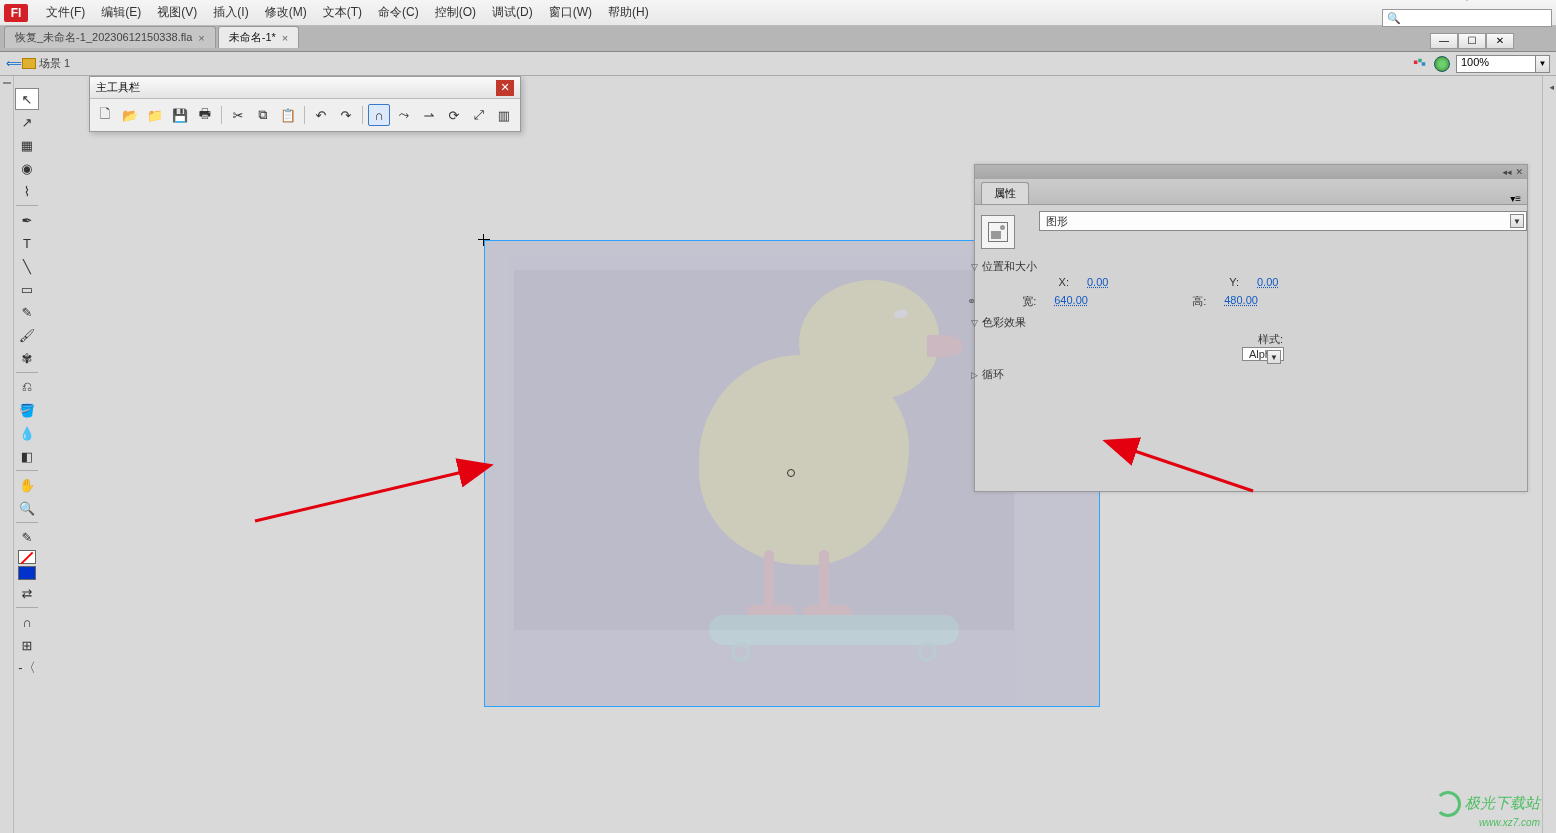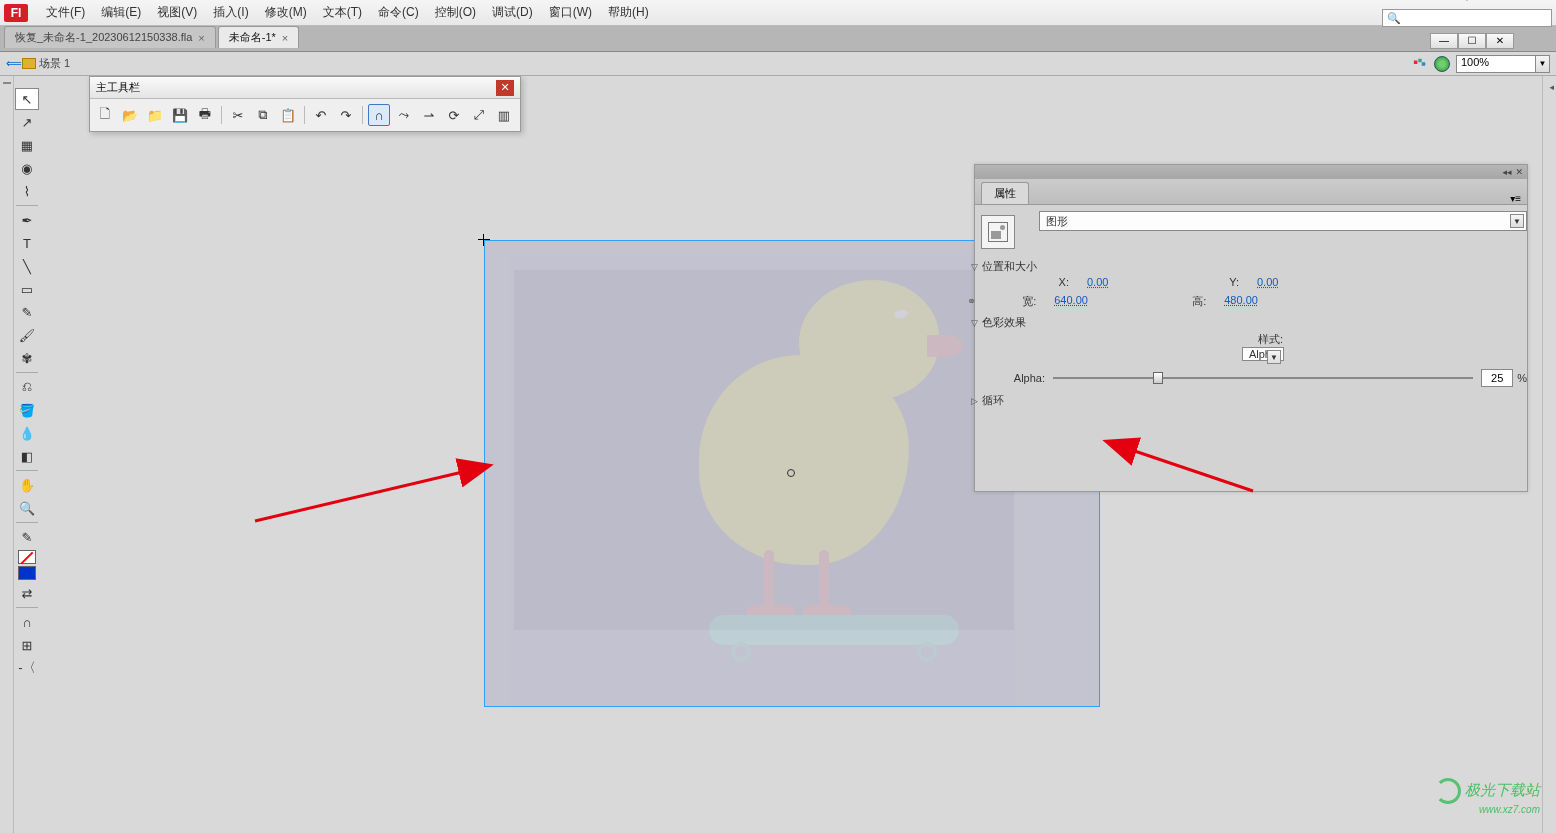--- a/index.html
+++ b/index.html
@@ -121,21 +121,21 @@
 .pp-track { position: absolute; left: 0; right: 0; top: 6px; height: 2px; background: #888; }
 .pp-thumb { position: absolute; top: 1px; width: 10px; height: 12px; background: linear-gradient(#fff,#ccc); border: 1px solid #666; transform: translateX(-50%); }
 .pp-alpha-num { width: 32px; height: 18px; border: 1px solid #888; background: #fff; font-size: 11px; text-align: center; }
 .pp-pct { margin-left: 4px; font-size: 11px; }
 
 
 .right-strip { position: absolute; right: 0; top: 0; width: 14px; height: 100%; background: #d9d9d9; border-left: 1px solid #bbb; }
 .rs-arrow { position: absolute; right: 2px; top: 6px; font-size: 9px; color: #555; }
 
 
-.watermark { position: absolute; right: 16px; bottom: 17px; font-size: 14px; color: #55c768; font-style: italic; text-align: right; line-height: 1.2; pointer-events: none; opacity: .9; }
+.watermark { position: absolute; right: 16px; bottom: 4px; font-size: 14px; color: #55c768; font-style: italic; text-align: right; line-height: 1.2; pointer-events: none; opacity: .9; }
 .watermark .wm-cn { font-size: 15px; color: #3dbb55; }
 .watermark .wm-url { font-size: 10px; color: #3dbb55; }
 .wm-swirl { width: 26px; height: 26px; border: 3px solid #4ac06a; border-left-color: transparent; border-radius: 50%; display: inline-block; vertical-align: middle; margin-right: 4px; }
 </style>
 </head>
 <body>
 
 <div class="menubar">
   <div class="app-logo">Fl</div>
   <div class="menu-item">文件(F)</div>
@@ -344,29 +344,20 @@
           <span class="tw">▽</span>
           <span>色彩效果</span>
         </div>
         <div class="pp-style-row">
           <span class="pp-style-label">样式:</span>
           <div class="pp-style-select">
             <span>Alpha</span>
             <span class="dd">▼</span>
           </div>
         </div>
-        <div class="pp-alpha-row">
-          <span class="pp-alpha-label">Alpha:</span>
-          <div class="pp-slider">
-            <div class="pp-track"></div>
-            <div class="pp-thumb" style="left:25%;"></div>
-          </div>
-          <input class="pp-alpha-num" value="25" style="">
-          <span class="pp-pct">%</span>
-        </div>
 
         <div class="pp-section-hdr">
           <span class="tw">▷</span>
           <span>循环</span>
         </div>
       </div>
     </div>
 
     <svg class="arrow-svg" style="left:1058px; top:360px; width:160px; height:60px;" viewBox="0 0 160 60">
       <defs>

